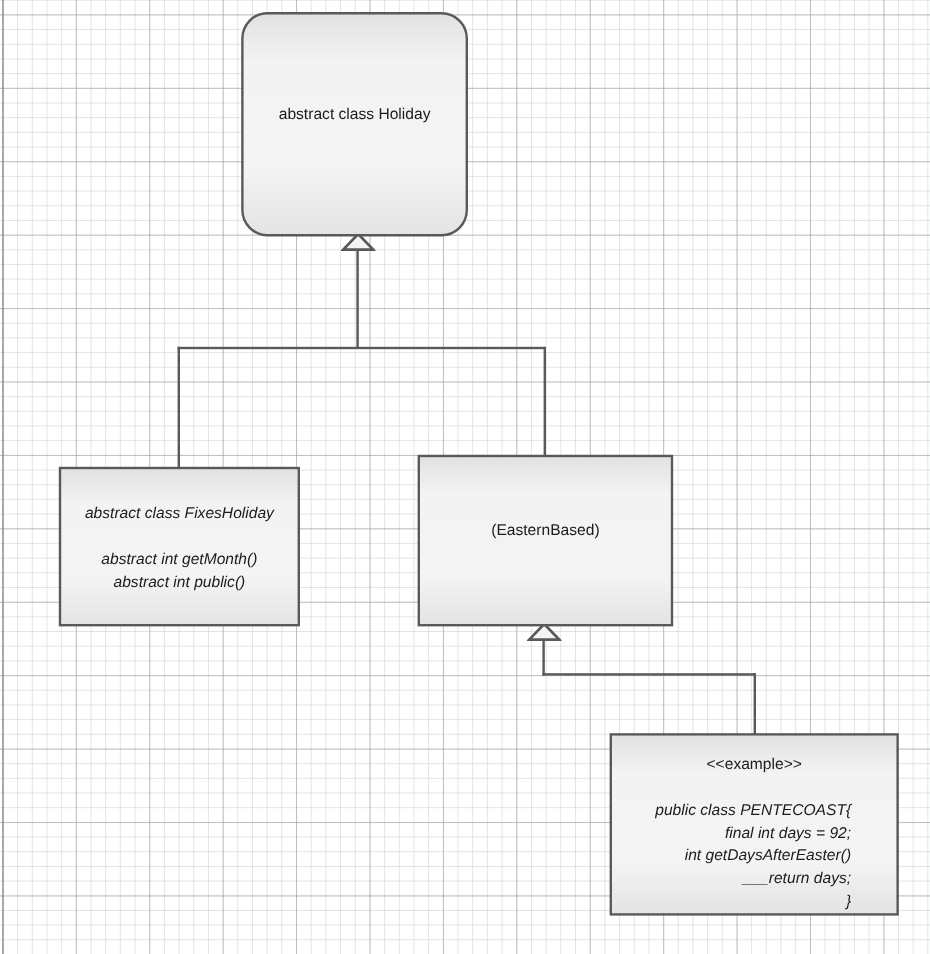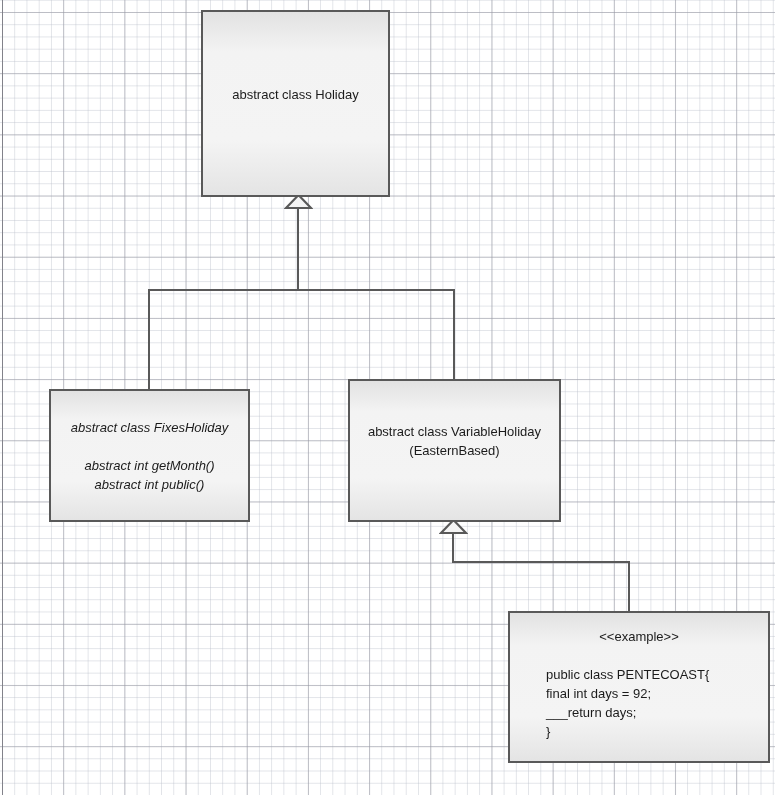--- a/index.html
+++ b/index.html
@@ -46,32 +46,32 @@
     align-items: center;
     justify-content: center;
   }
   .node .ln {
     white-space: pre;
     text-align: center;
   }
   .node .spacer {
     height: 19px;
   }
-  #node-holiday { left: 201px; top: 10px; width: 189px; height: 187px; }
+  #node-holiday { left: 201px; top: 10px; width: 189px; height: 187px; border-radius: 22px; }
   #node-fixed   { left: 49px;  top: 389px; width: 201px; height: 133px; font-style: italic; }
   #node-variable{ left: 348px; top: 379px; width: 213px; height: 143px; }
-  #node-example { left: 508px; top: 611px; width: 262px; height: 152px;
+  #node-example { left: 508px; top: 611px; width: 241px; height: 152px;
                   justify-content: flex-start; padding-top: 14px; }
   #node-example .stereotype { text-align: center; width: 100%; }
   #node-example .code {
     align-self: flex-start;
     margin-left: 36px;
     text-align: left;
   }
-  #node-example .code .ln { text-align: left; }
+  #node-example .code .ln { text-align: right; font-style: italic; }
 
   .conn {
     position: absolute;
     background: #595959;
   }
   .conn-v { width: 2px; }
   .conn-h { height: 2px; }
   .arrow-wrap { position: absolute; }
   .arrow-wrap svg { display: block; }
 </style>
@@ -112,29 +112,29 @@
   </div>
 
   <div class="node" id="node-fixed">
     <div class="ln">abstract class FixesHoliday</div>
     <div class="spacer"></div>
     <div class="ln">abstract int getMonth()</div>
     <div class="ln">abstract int public()</div>
   </div>
 
   <div class="node" id="node-variable">
-    <div class="ln">abstract class VariableHoliday</div>
     <div class="ln">(EasternBased)</div>
     <div class="spacer"></div>
   </div>
 
   <div class="node" id="node-example">
     <div class="ln stereotype">&lt;&lt;example&gt;&gt;</div>
     <div class="spacer"></div>
     <div class="code">
       <div class="ln">public class PENTECOAST{</div>
       <div class="ln">final int days = 92;</div>
+      <div class="ln">int getDaysAfterEaster()</div>
       <div class="ln">___return days;</div>
       <div class="ln">}</div>
     </div>
   </div>
 
 </div>
 
 </body></html>

